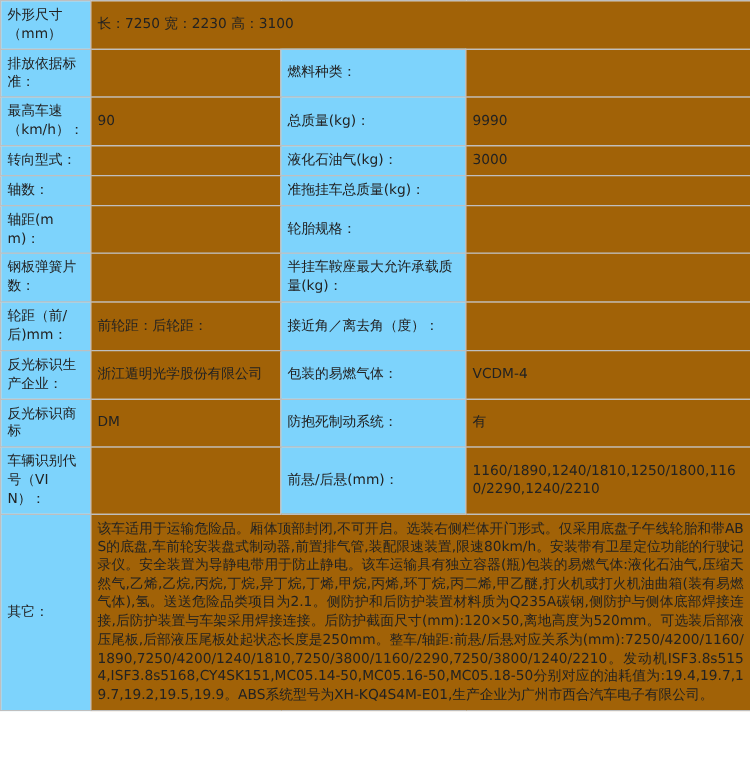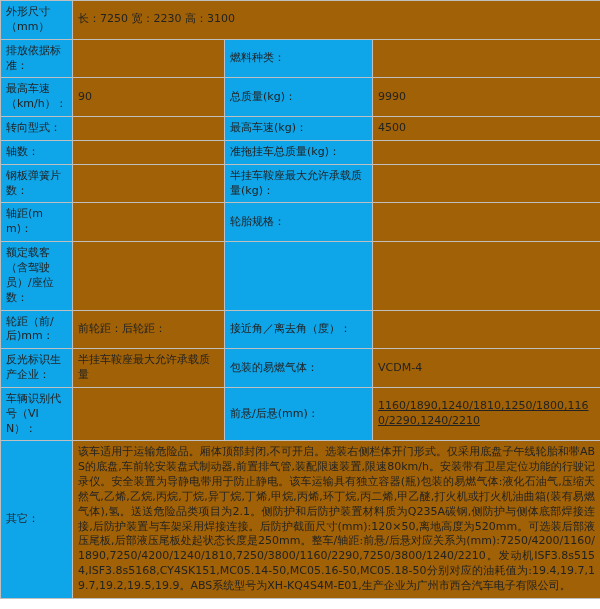--- a/index.html
+++ b/index.html
@@ -20,39 +20,38 @@
   }
   table.spec td {
     border: 1px solid #bfbfbf;
     padding: 4px 5px;
     vertical-align: middle;
     line-height: 1.35;
     word-break: break-all;
     font-size: 11px;
   }
   td.label {
-    background: #0ea5e9;
+    background: #7dd3fc;
     color: #222222;
   }
   td.value {
     background: #a16207;
     color: #222222;
   }
   .col-l1 { width: 72px; }
   .col-v1 { width: 152px; }
   .col-l2 { width: 148px; }
   .col-v2 { width: 228px; }
   .notes {
     text-align: justify;
     line-height: 1.55;
     font-size: 10.5px;
   }
   .wide-value {
     word-break: break-all;
-    text-decoration: underline;
   }
 </style>
 </head>
 <body>
 
 <table class="spec">
   <colgroup>
     <col class="col-l1">
     <col class="col-v1">
     <col class="col-l2">
@@ -71,58 +70,58 @@
     </tr>
     <tr>
       <td class="label">最高车速（km/h）：</td>
       <td class="value">90</td>
       <td class="label">总质量(kg)：</td>
       <td class="value">9990</td>
     </tr>
     <tr>
       <td class="label">转向型式：</td>
       <td class="value"></td>
-      <td class="label">最高车速(kg)：</td>
-      <td class="value">4500</td>
+      <td class="label">液化石油气(kg)：</td>
+      <td class="value">3000</td>
     </tr>
     <tr>
       <td class="label">轴数：</td>
       <td class="value"></td>
       <td class="label">准拖挂车总质量(kg)：</td>
-      <td class="value"></td>
-    </tr>
-    <tr>
-      <td class="label">钢板弹簧片数：</td>
-      <td class="value"></td>
-      <td class="label">半挂车鞍座最大允许承载质量(kg)：</td>
       <td class="value"></td>
     </tr>
     <tr>
       <td class="label">轴距(mm)：</td>
       <td class="value"></td>
       <td class="label">轮胎规格：</td>
       <td class="value"></td>
     </tr>
     <tr>
-      <td class="label">额定载客（含驾驶员）/座位数：</td>
+      <td class="label">钢板弹簧片数：</td>
       <td class="value"></td>
-      <td class="label"></td>
+      <td class="label">半挂车鞍座最大允许承载质量(kg)：</td>
       <td class="value"></td>
     </tr>
     <tr>
       <td class="label">轮距（前/后)mm：</td>
       <td class="value">前轮距：后轮距：</td>
       <td class="label">接近角／离去角（度）：</td>
       <td class="value"></td>
     </tr>
     <tr>
       <td class="label">反光标识生产企业：</td>
-      <td class="value">半挂车鞍座最大允许承载质量</td>
+      <td class="value">浙江遁明光学股份有限公司</td>
       <td class="label">包装的易燃气体：</td>
       <td class="value">VCDM-4</td>
+    </tr>
+    <tr>
+      <td class="label">反光标识商标</td>
+      <td class="value">DM</td>
+      <td class="label">防抱死制动系统：</td>
+      <td class="value">有</td>
     </tr>
     <tr>
       <td class="label">车辆识别代号（VIN）：</td>
       <td class="value"></td>
       <td class="label">前悬/后悬(mm)：</td>
       <td class="value wide-value">1160/1890,1240/1810,1250/1800,1160/2290,1240/2210</td>
     </tr>
     <tr>
       <td class="label">其它：</td>
       <td class="value notes" colspan="3">该车适用于运输危险品。厢体顶部封闭,不可开启。选装右侧栏体开门形式。仅采用底盘子午线轮胎和带ABS的底盘,车前轮安装盘式制动器,前置排气管,装配限速装置,限速80km/h。安装带有卫星定位功能的行驶记录仪。安全装置为导静电带用于防止静电。该车运输具有独立容器(瓶)包装的易燃气体:液化石油气,压缩天然气,乙烯,乙烷,丙烷,丁烷,异丁烷,丁烯,甲烷,丙烯,环丁烷,丙二烯,甲乙醚,打火机或打火机油曲箱(装有易燃气体),氢。送送危险品类项目为2.1。侧防护和后防护装置材料质为Q235A碳钢,侧防护与侧体底部焊接连接,后防护装置与车架采用焊接连接。后防护截面尺寸(mm):120×50,离地高度为520mm。可选装后部液压尾板,后部液压尾板处起状态长度是250mm。整车/轴距:前悬/后悬对应关系为(mm):7250/4200/1160/1890,7250/4200/1240/1810,7250/3800/1160/2290,7250/3800/1240/2210。发动机ISF3.8s5154,ISF3.8s5168,CY4SK151,MC05.14-50,MC05.16-50,MC05.18-50分别对应的油耗值为:19.4,19.7,19.7,19.2,19.5,19.9。ABS系统型号为XH-KQ4S4M-E01,生产企业为广州市西合汽车电子有限公司。</td>

